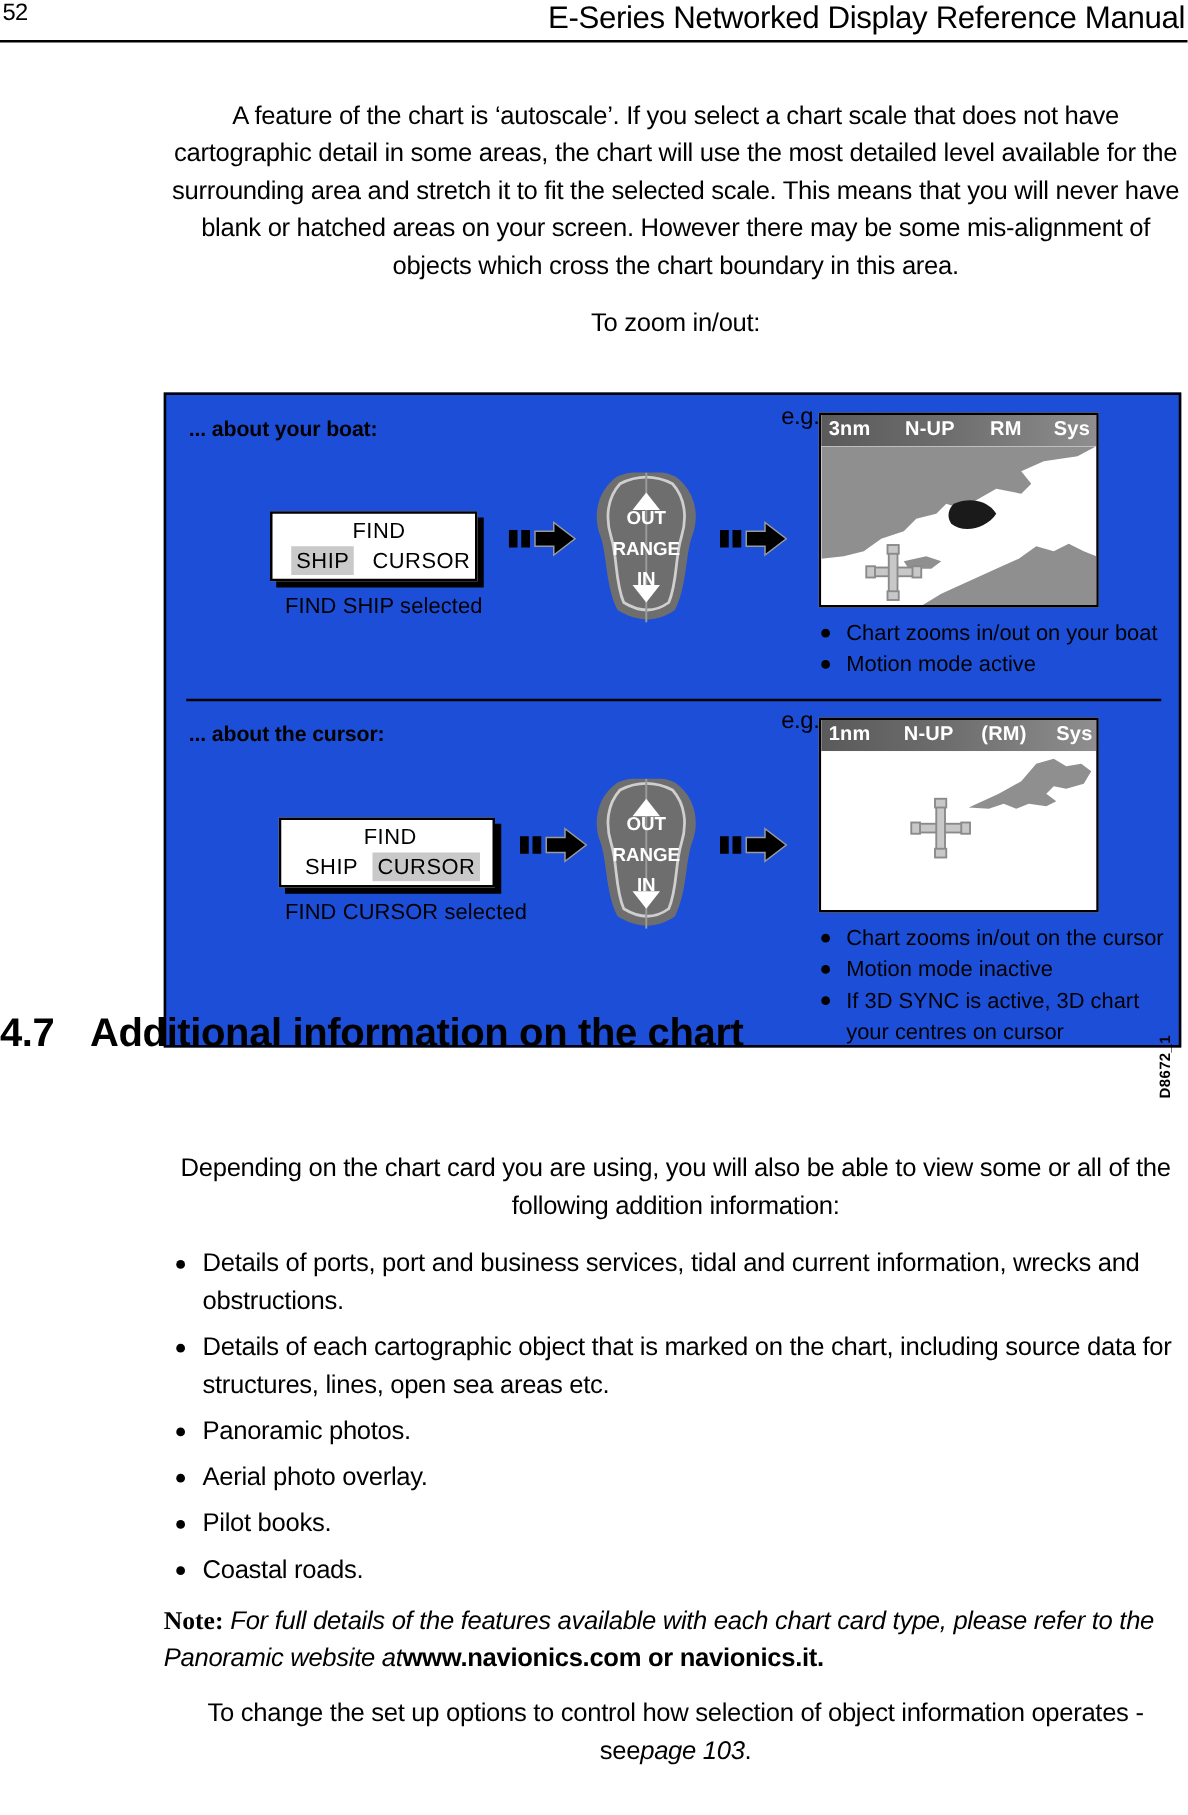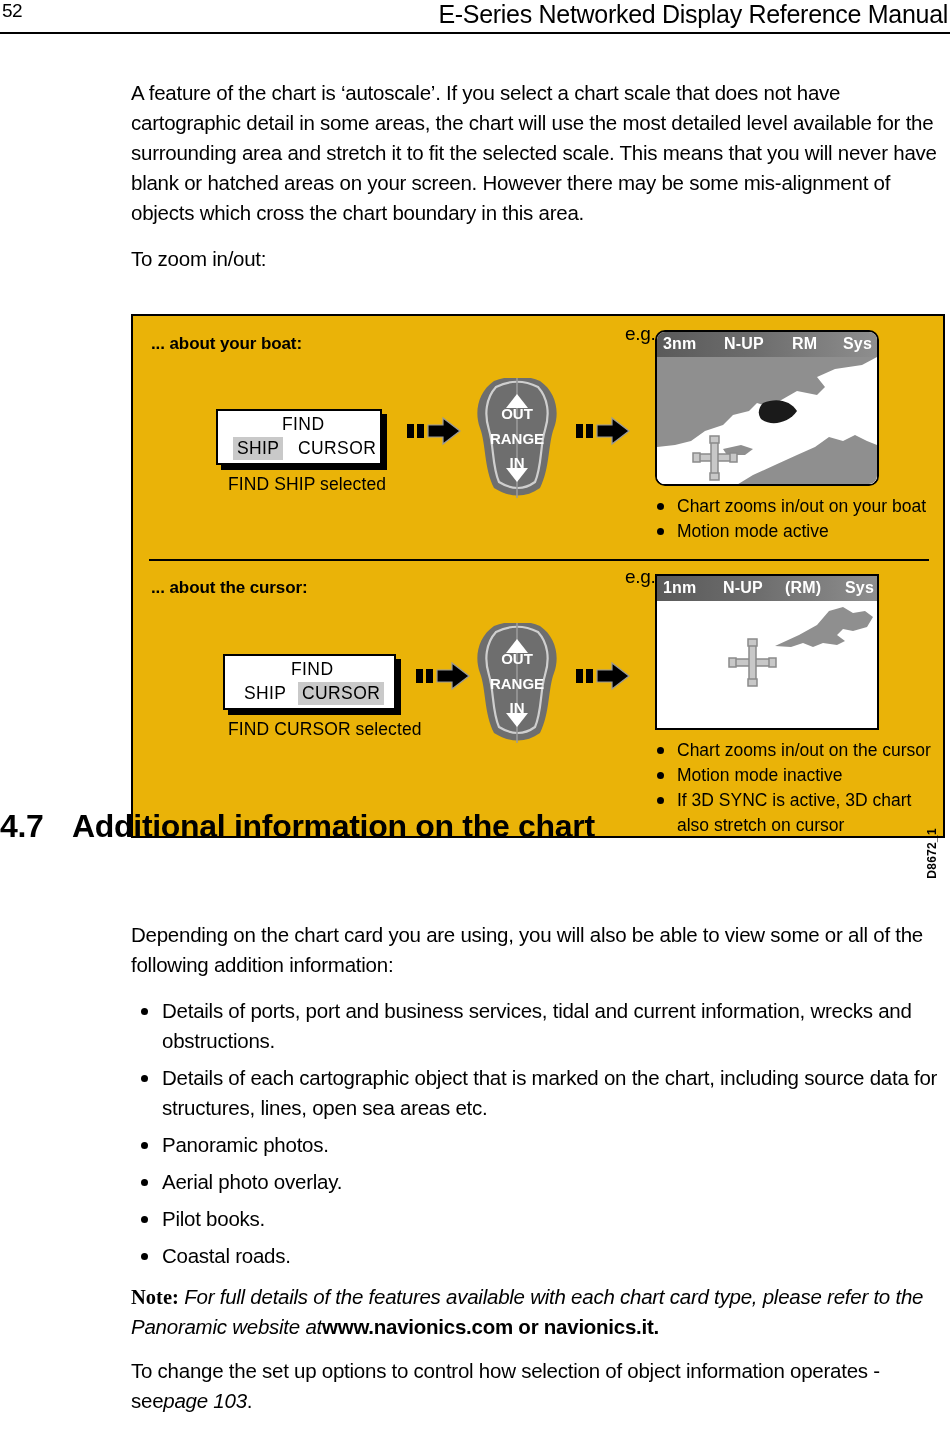--- a/index.html
+++ b/index.html
@@ -55,34 +55,34 @@
     left: 131px;
     top: 78px;
     width: 819px;
   }
   p.body {
     margin: 0 0 16px 0;
     font-size: 20.5px;
     line-height: 30px;
     letter-spacing: -0.25px;
     font-stretch: condensed;
-    text-align: left;
+    text-align: center;
   }
   p.body.tight { margin-bottom: 10px; }
 
   
   .figure-box {
     position: absolute;
     left: 131px;
     top: 314px;
     width: 814px;
     height: 524px;
     border: 2px solid #000000;
     box-sizing: border-box;
-    background: #eab308;
+    background: #1d4ed8;
   }
   .figure-divider {
     position: absolute;
     left: 16px;
     top: 243px;
     width: 780px;
     height: 2px;
     background: #000000;
   }
   .panel-heading {
@@ -311,21 +311,21 @@
   <div class="step-arrow" style="left:443px; top:100px;">
     <svg width="54" height="30" viewBox="0 0 54 30">
       <rect x="0" y="8" width="7" height="14" fill="#000"></rect>
       <rect x="10" y="8" width="7" height="14" fill="#000"></rect>
       <path d="M21 9 L36 9 L36 2 L53 15 L36 28 L36 21 L21 21 Z" fill="#000" stroke="#9a9a9a" stroke-width="1.2"></path>
     </svg>
   </div>
 
   <div class="eg-label" style="left:492px; top:7px;">e.g.</div>
 
-  <div class="display" style="left:522px; top:14px; width:224px; height:156px;border-radius:10px;">
+  <div class="display" style="left:522px; top:14px; width:224px; height:156px;">
     <div class="display-bar">
       <span style="left:6px;">3nm</span>
       <span style="left:67px;">N-UP</span>
       <span style="left:135px;">RM</span>
       <span style="left:186px;">Sys</span>
     </div>
     <div class="display-map">
       <svg width="220" height="129" viewBox="0 0 220 129" preserveAspectRatio="none">
         <rect x="0" y="0" width="220" height="129" fill="#ffffff"></rect>
 
@@ -423,21 +423,21 @@
           <rect x="91" y="78" width="9" height="7"></rect>
         </g>
       </svg>
     </div>
   </div>
 
   <div class="bullet-list" style="left:522px; top:422px;">
     <div class="bullet-line"><span class="dot"></span><span>Chart zooms in/out on the cursor</span></div>
     <div class="bullet-line"><span class="dot"></span><span>Motion mode inactive</span></div>
     <div class="bullet-line"><span class="dot"></span><span>If 3D SYNC is active, 3D chart</span></div>
-    <div class="bullet-line cont"><span>also stretch on cursor</span></div>
+    <div class="bullet-line cont"><span>your centres on cursor</span></div>
   </div>
 
   <div class="fig-code">D8672_1</div>
 </div>
 
 <div class="section-heading">
   <span class="num">4.7</span><span>Additional information on the chart</span>
 </div>
 
 <div class="content-lower">

